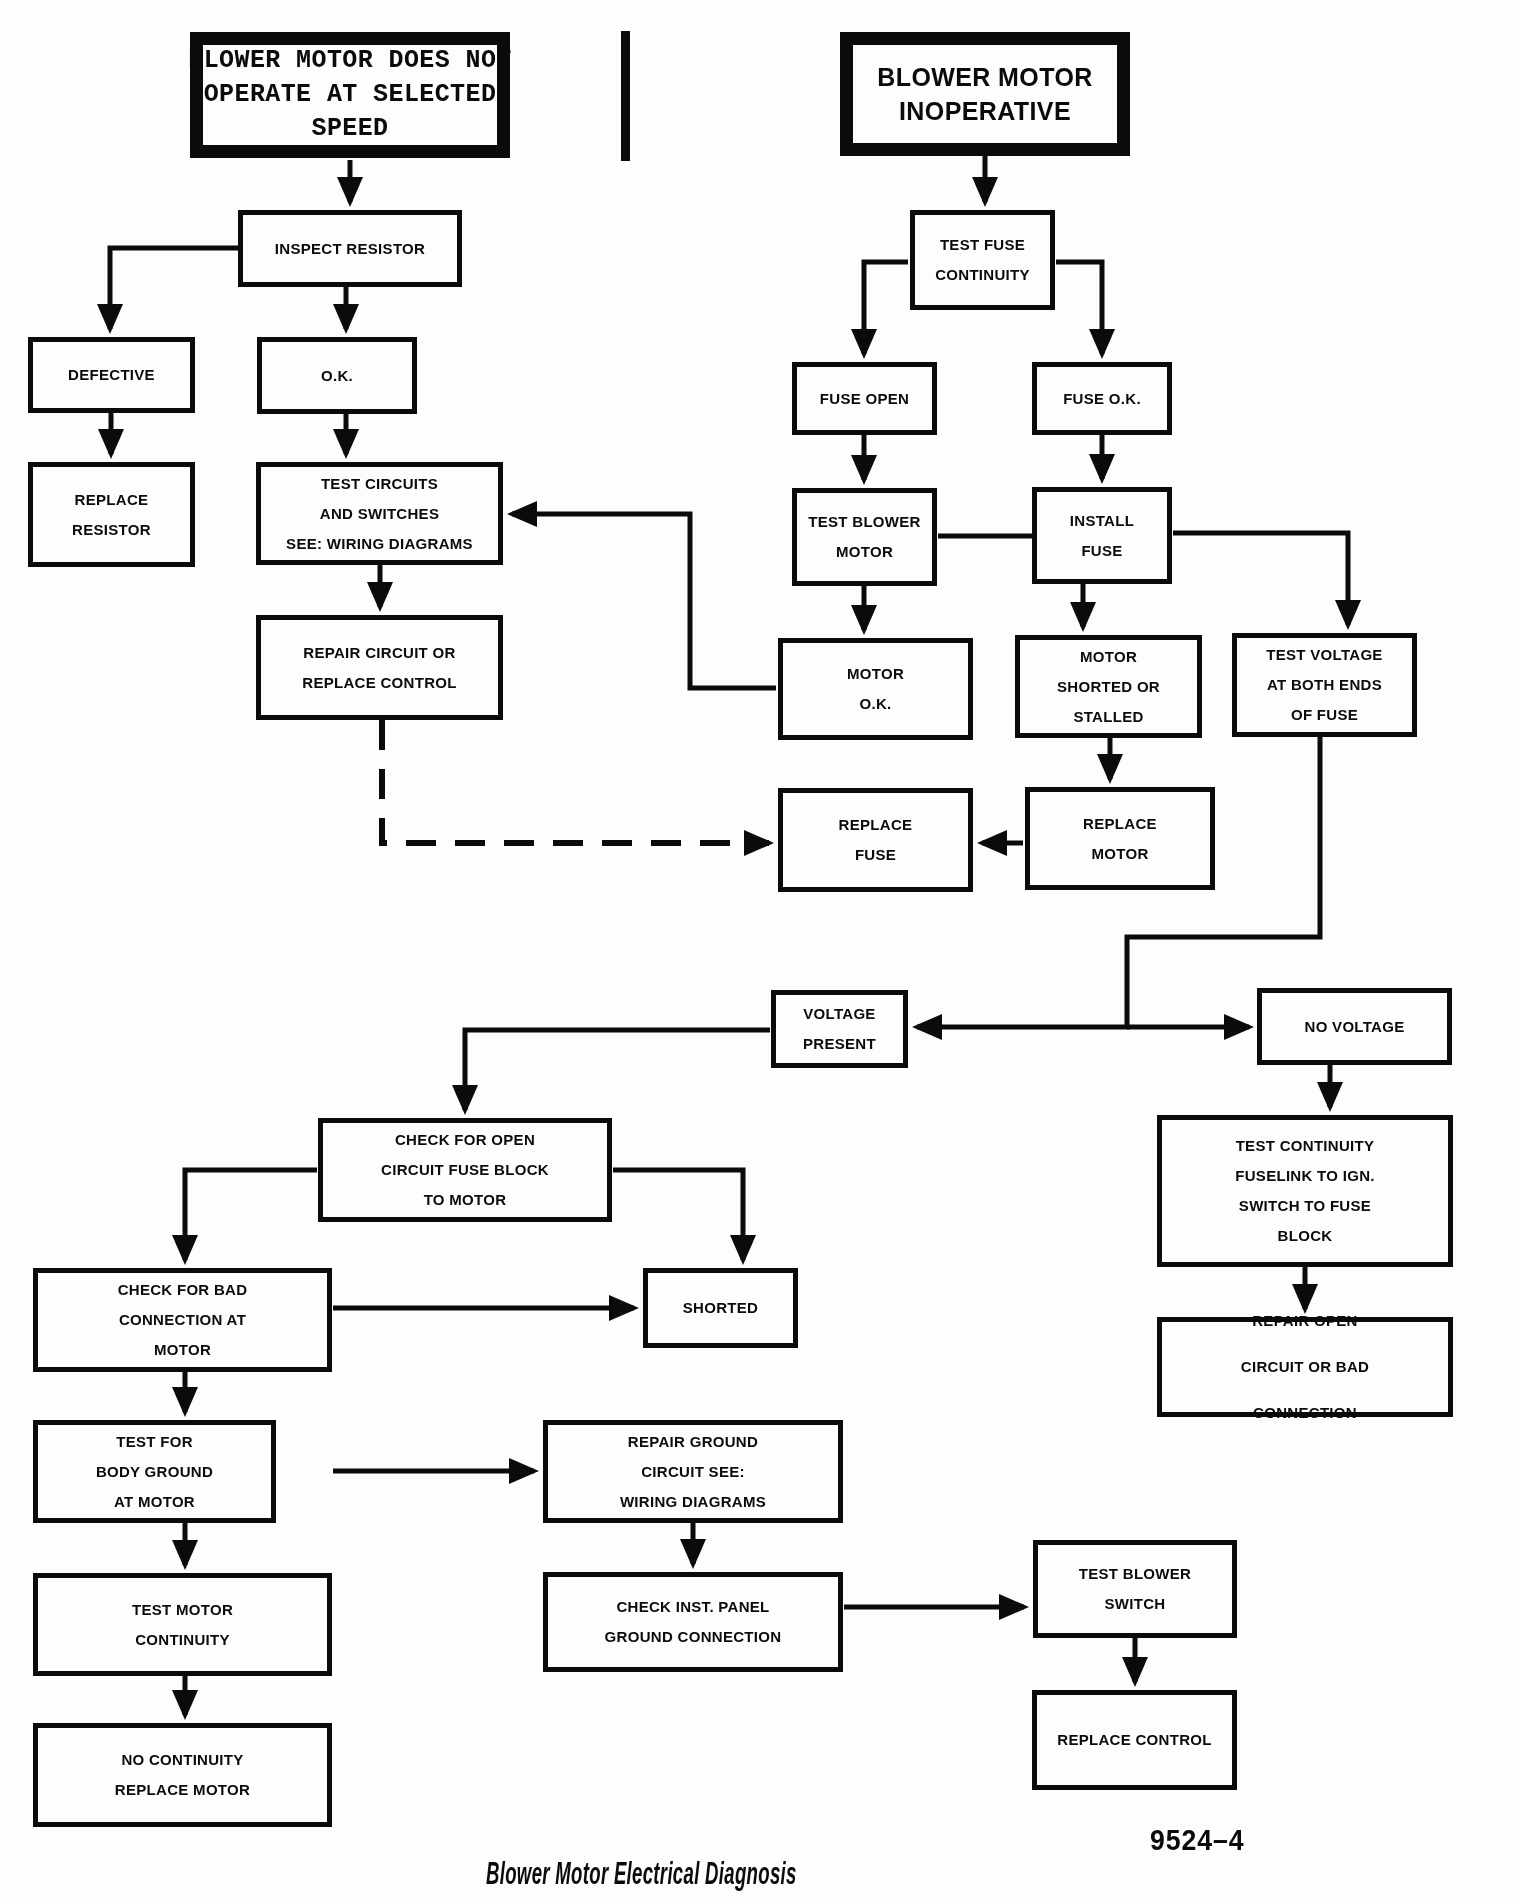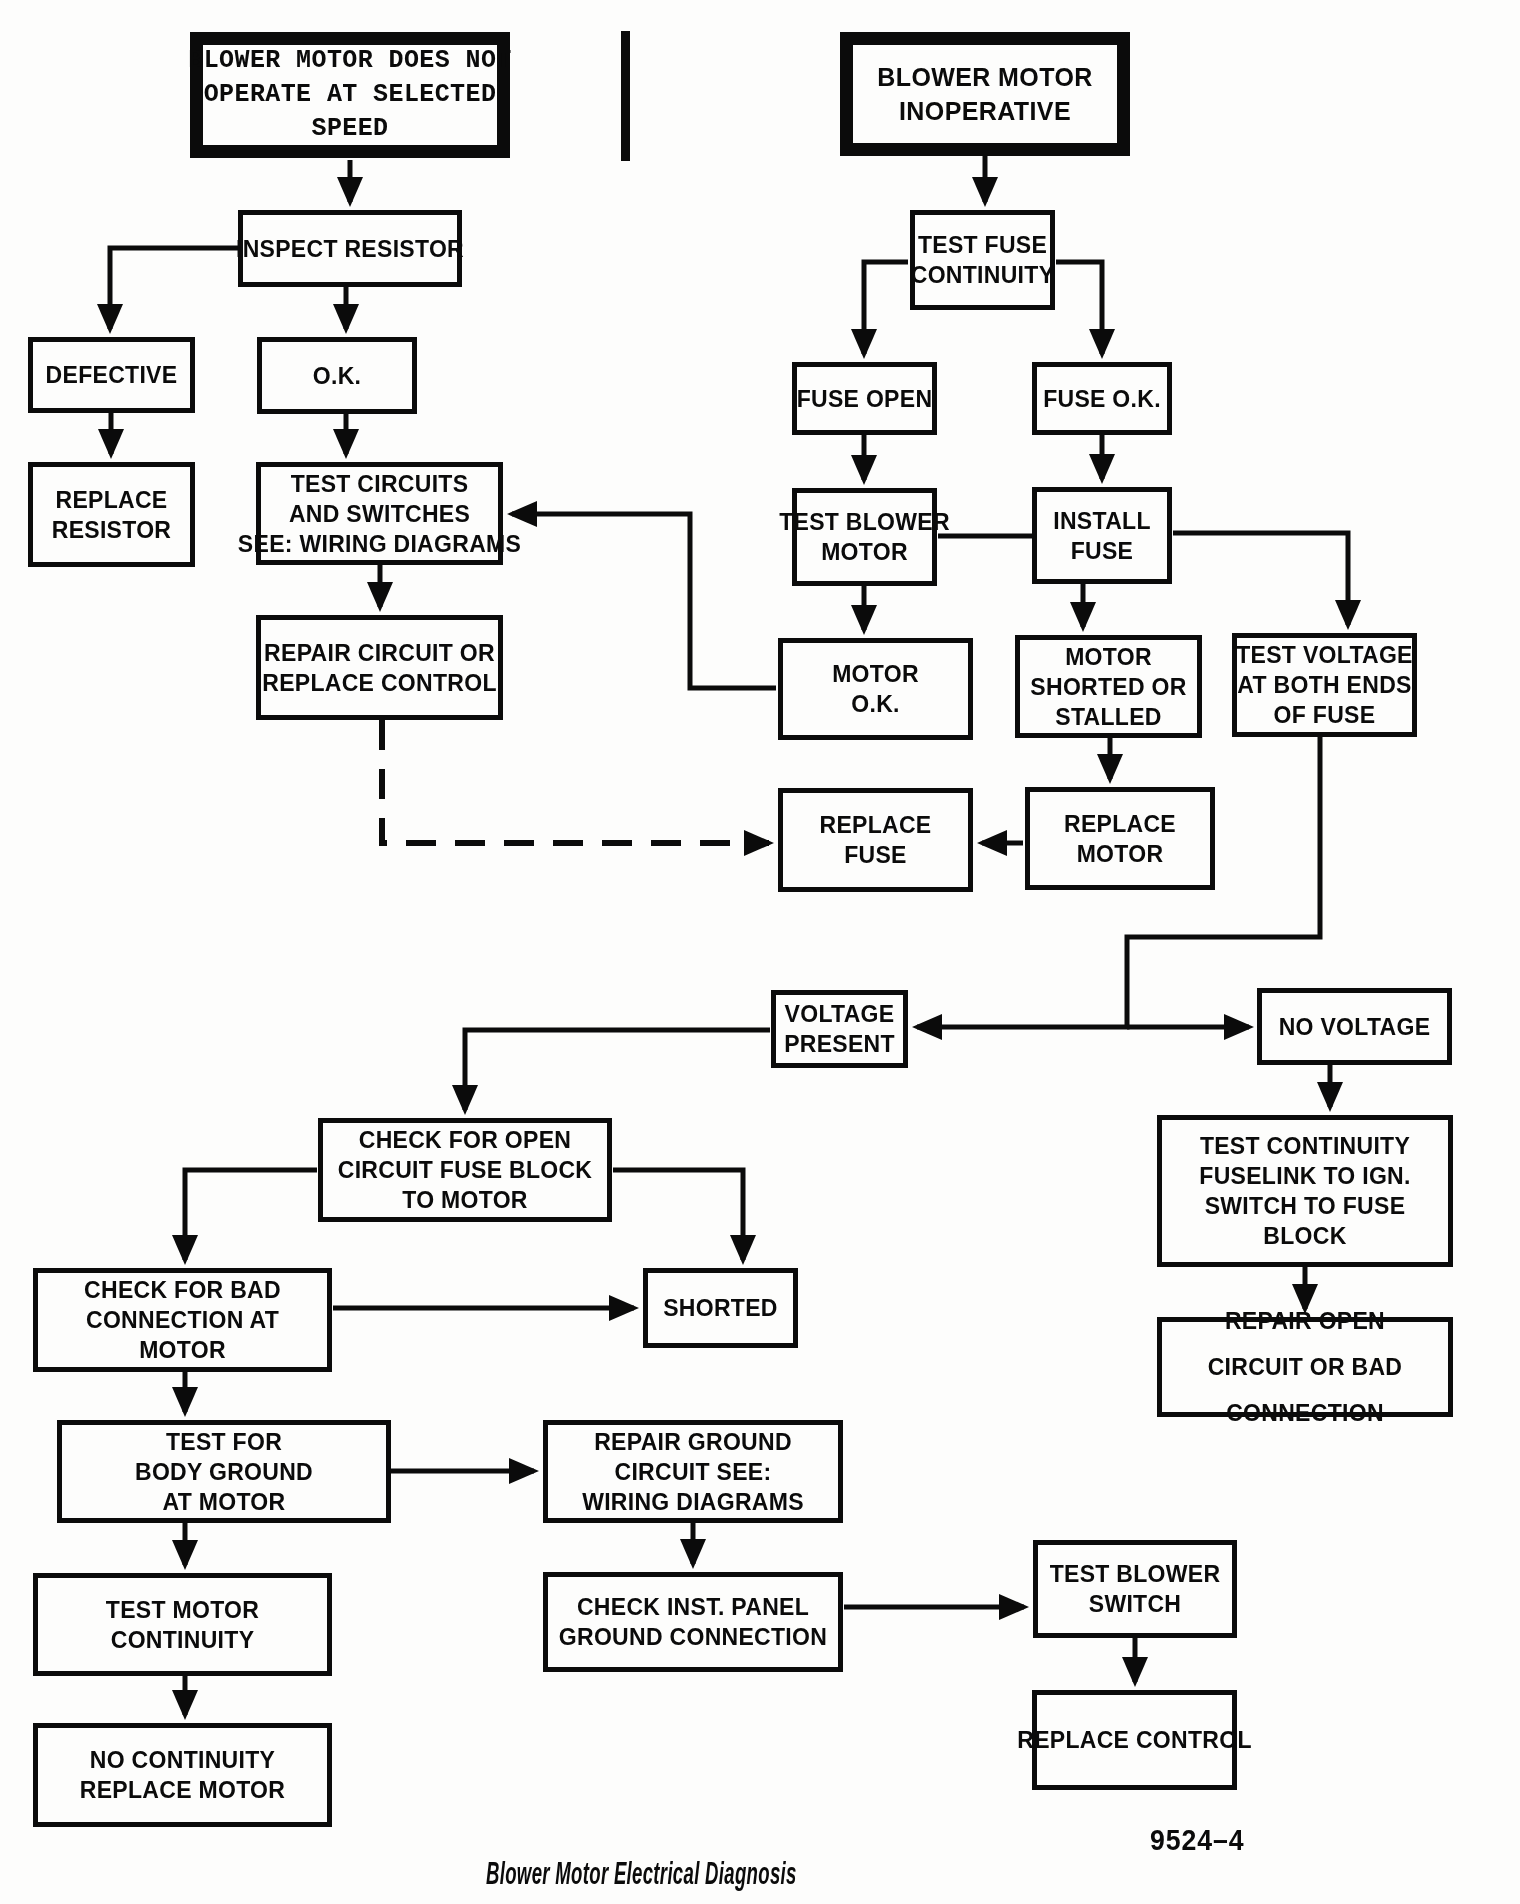--- a/index.html
+++ b/index.html
@@ -4,21 +4,21 @@
 <style>
   html,body{margin:0;padding:0;background:#f4f4f2;}
   .page{
     position:relative;width:1520px;height:1904px;background:#fdfdfc;
     font-family:"Liberation Sans",sans-serif;overflow:hidden;margin:0 auto;
   }
   .node{
     position:absolute;box-sizing:border-box;background:#fdfdfc;
     border:5px solid #0b0b0b;color:#0b0b0b;
     display:flex;flex-direction:column;justify-content:center;align-items:center;
-    text-align:center;font-weight:700;font-size:23px;line-height:30px;
+    text-align:center;font-weight:700;font-size:15px;line-height:30px;
     letter-spacing:.3px;white-space:nowrap;
   }
   .node.heavy{border-width:13px;font-size:25px;line-height:34px;letter-spacing:.4px;}
   svg.wires{position:absolute;left:0;top:0;width:1520px;height:1904px;}
   .edge{fill:none;stroke:#0b0b0b;stroke-width:5;}
   .edge.dashed{stroke-dasharray:30 19;stroke-width:6;}
   .artifact{position:absolute;background:#0b0b0b;}
   .fig-number{
     position:absolute;left:1150px;top:1824px;font-weight:700;font-size:29px;
     color:#0b0b0b;letter-spacing:1px;transform:scaleX(.92);transform-origin:left top;
@@ -169,21 +169,21 @@
         <div>TO MOTOR</div>
       </div>
       <div class="node" style="left: 33px; top: 1268px; width: 299px; height: 104px;">
         <div>CHECK FOR BAD</div>
         <div>CONNECTION AT</div>
         <div>MOTOR</div>
       </div>
       <div class="node" style="left: 643px; top: 1268px; width: 155px; height: 80px;">
         <div>SHORTED</div>
       </div>
-      <div class="node" style="left: 33px; top: 1420px; width: 334px; height: 103px; margin-left: 24px;">
+      <div class="node" style="left: 33px; top: 1420px; width: 243px; height: 103px;">
         <div>TEST FOR</div>
         <div>BODY GROUND</div>
         <div>AT MOTOR</div>
       </div>
       <div class="node" style="left: 33px; top: 1573px; width: 299px; height: 103px;">
         <div>TEST MOTOR</div>
         <div>CONTINUITY</div>
       </div>
       <div class="node" style="left: 33px; top: 1723px; width: 299px; height: 104px;">
         <div>NO CONTINUITY</div>

